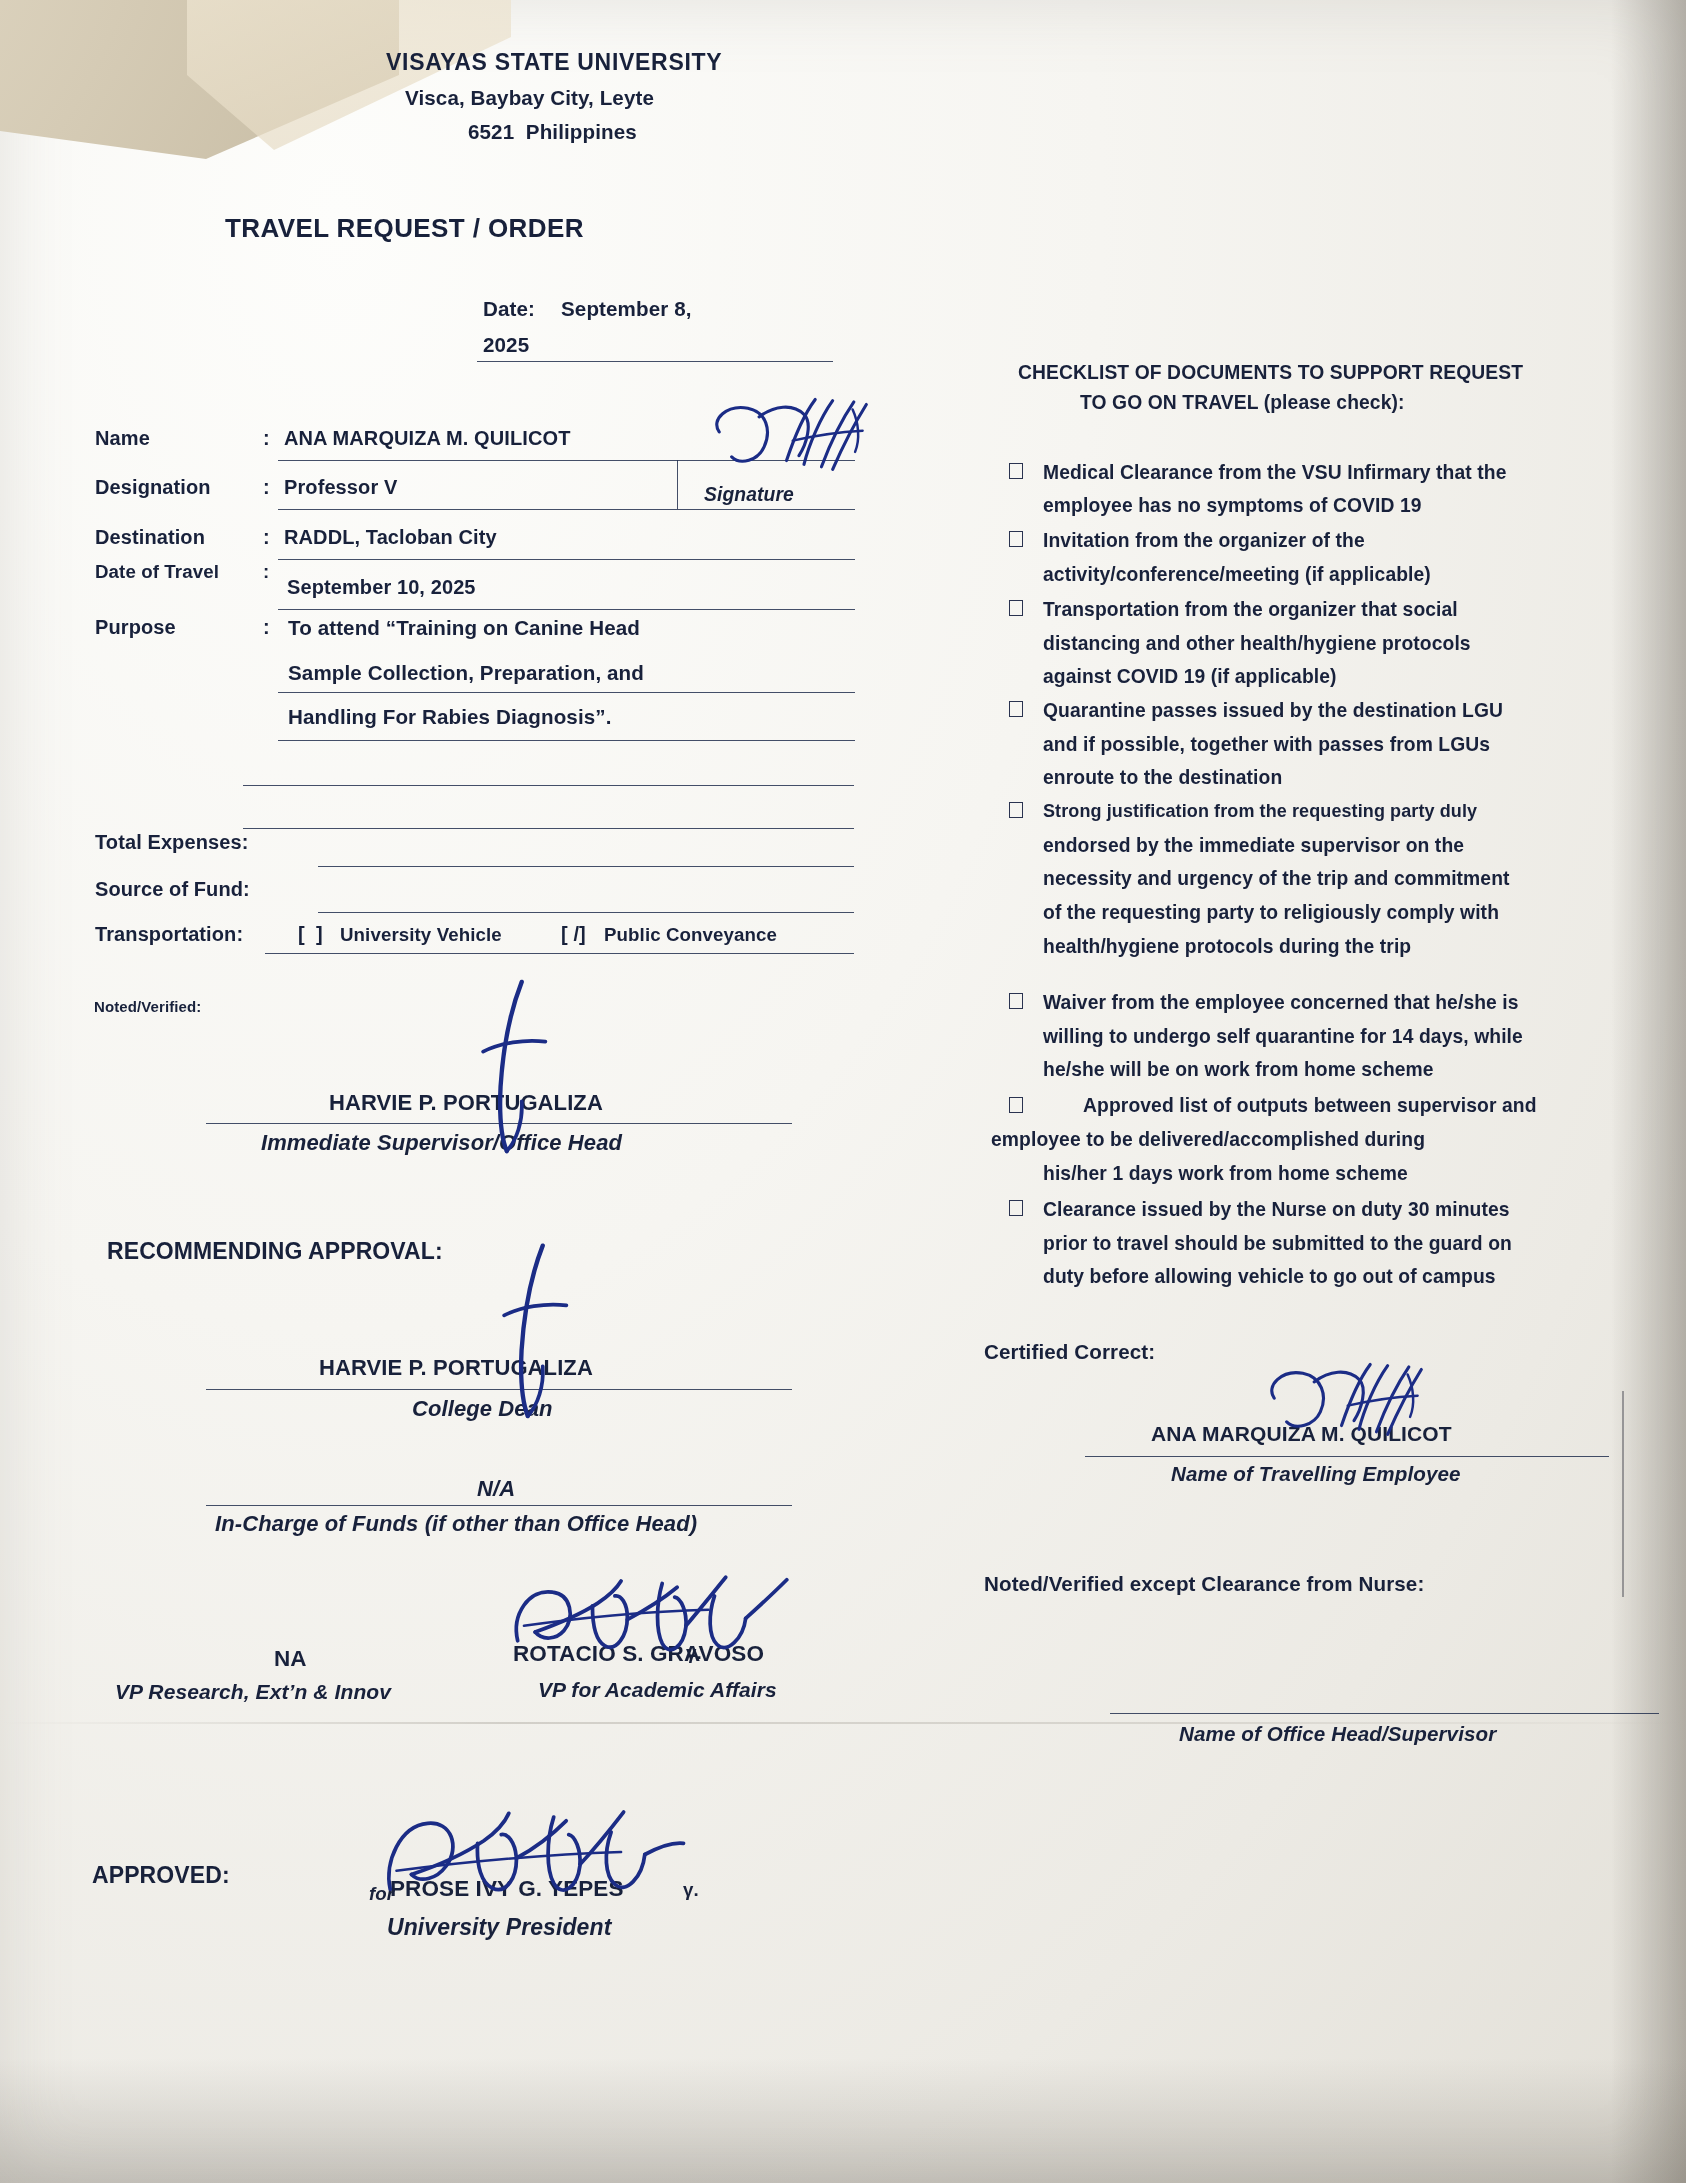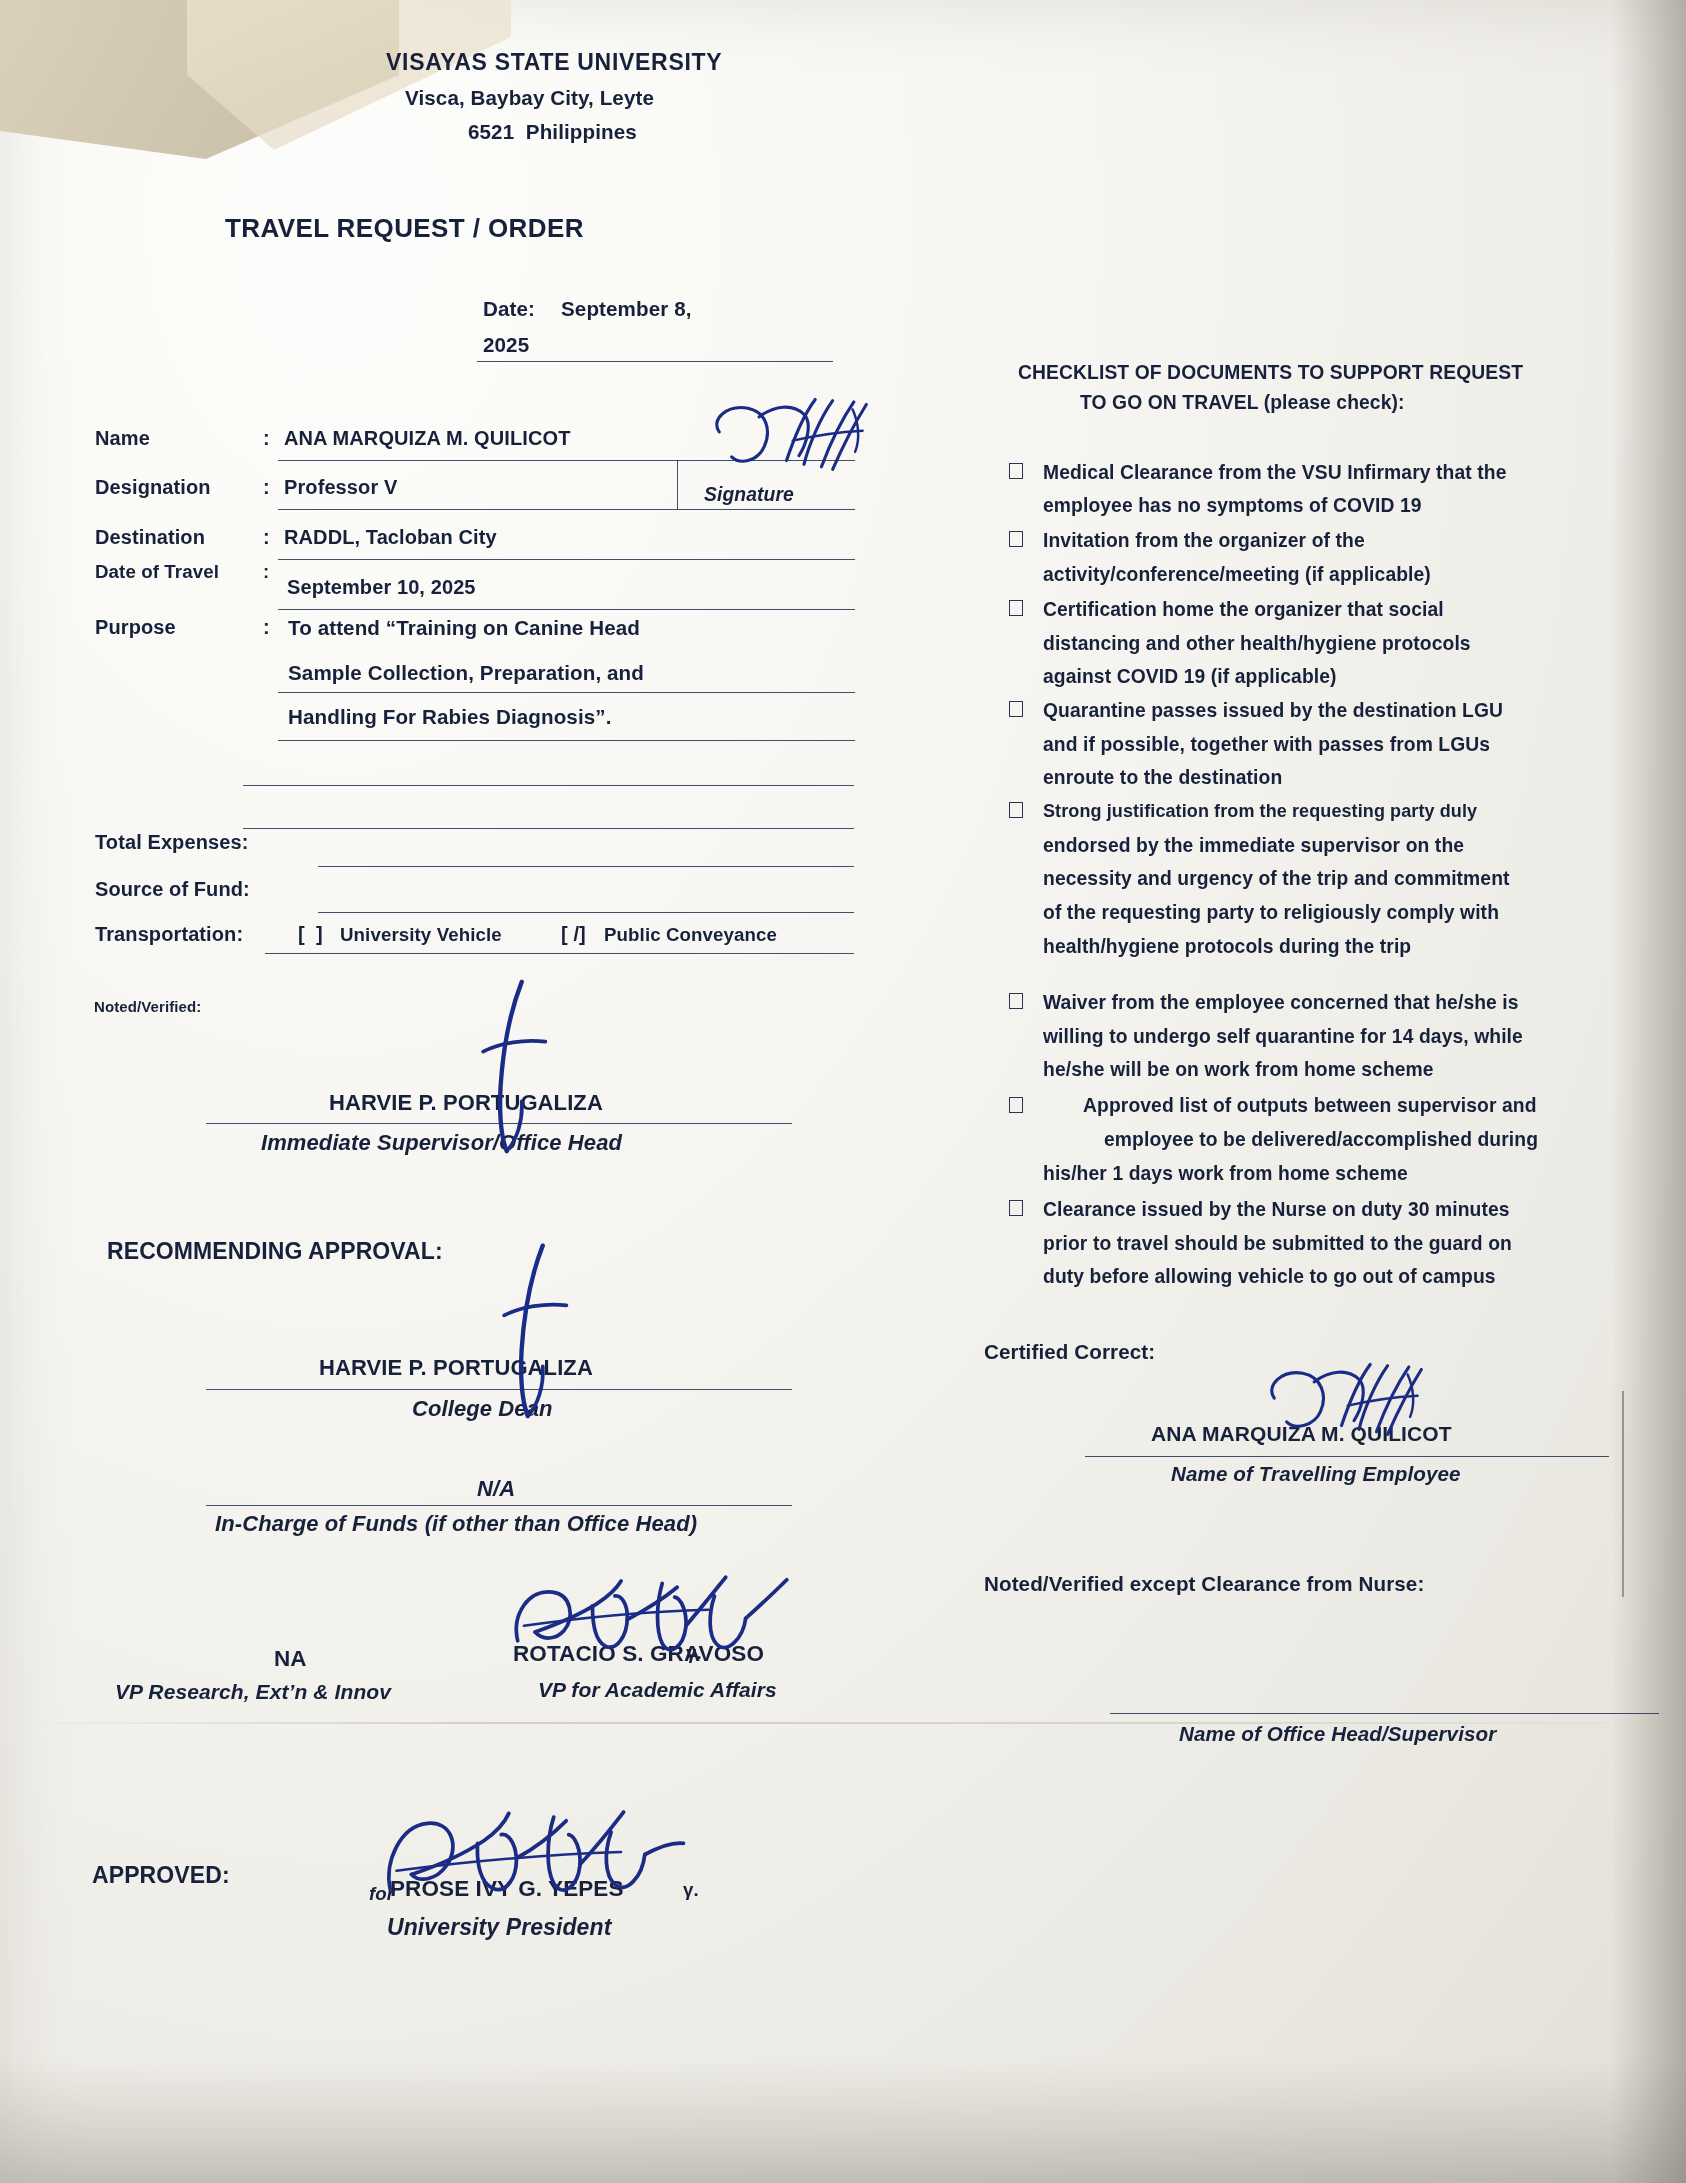--- a/index.html
+++ b/index.html
@@ -272,21 +272,21 @@
 
   <div class="cbx" style="left:1009px; top:463px;"></div>
   <div class="t" style="left:1043px; top:462px; font-size:19.3px;">Medical Clearance from the VSU Infirmary that the</div>
   <div class="t" style="left:1043px; top:495px; font-size:19.3px;">employee has no symptoms of COVID 19</div>
 
   <div class="cbx" style="left:1009px; top:531px;"></div>
   <div class="t" style="left:1043px; top:530px; font-size:19.3px;">Invitation from the organizer of the</div>
   <div class="t" style="left:1043px; top:564px; font-size:19.3px;">activity/conference/meeting (if applicable)</div>
 
   <div class="cbx" style="left:1009px; top:600px;"></div>
-  <div class="t" style="left:1043px; top:599px; font-size:19.3px;">Certification home the organizer that social</div>
+  <div class="t" style="left:1043px; top:599px; font-size:19.3px;">Transportation from the organizer that social</div>
   <div class="t" style="left:1043px; top:633px; font-size:19.3px;">distancing and other health/hygiene protocols</div>
   <div class="t" style="left:1043px; top:666px; font-size:19.3px;">against COVID 19 (if applicable)</div>
 
   <div class="cbx" style="left:1009px; top:701px;"></div>
   <div class="t" style="left:1043px; top:700px; font-size:19.3px;">Quarantine passes issued by the destination LGU</div>
   <div class="t" style="left:1043px; top:734px; font-size:19.3px;">and if possible, together with passes from LGUs</div>
   <div class="t" style="left:1043px; top:767px; font-size:19.3px;">enroute to the destination</div>
 
   <div class="cbx" style="left:1009px; top:802px;"></div>
   <div class="t" style="left:1043px; top:801px; font-size:18px;">Strong justification from the requesting party duly</div>
@@ -295,21 +295,21 @@
   <div class="t" style="left:1043px; top:902px; font-size:19.3px;">of the requesting party to religiously comply with</div>
   <div class="t" style="left:1043px; top:936px; font-size:19.3px;">health/hygiene protocols during the trip</div>
 
   <div class="cbx" style="left:1009px; top:993px;"></div>
   <div class="t" style="left:1043px; top:992px; font-size:19.3px;">Waiver from the employee concerned that he/she is</div>
   <div class="t" style="left:1043px; top:1026px; font-size:19.3px;">willing to undergo self quarantine for 14 days, while</div>
   <div class="t" style="left:1043px; top:1059px; font-size:19.3px;">he/she will be on work from home scheme</div>
 
   <div class="cbx" style="left:1009px; top:1097px;"></div>
   <div class="t" style="left:1043px; top:1095px; font-size:19.3px;margin-left:40px;">Approved list of outputs between supervisor and</div>
-  <div class="t" style="left:1104px; top:1129px; font-size:19.3px;">employee to be delivered/accomplished during</div>
+  <div class="t" style="left:991px; top:1129px; font-size:19.3px;">employee to be delivered/accomplished during</div>
   <div class="t" style="left:1043px; top:1163px; font-size:19.3px;">his/her 1 days work from home scheme</div>
 
   <div class="cbx" style="left:1009px; top:1200px;"></div>
   <div class="t" style="left:1043px; top:1199px; font-size:19.3px;">Clearance issued by the Nurse on duty 30 minutes</div>
   <div class="t" style="left:1043px; top:1233px; font-size:19.3px;">prior to travel should be submitted to the guard on</div>
   <div class="t" style="left:1043px; top:1266px; font-size:19.3px;">duty before allowing vehicle to go out of campus</div>
 
   <div class="t" style="left:984px; top:1340px; font-size:20.6px;">Certified Correct:</div>
 
   <div class="t" style="left:1151px; top:1422px; font-size:21px;">ANA MARQUIZA M. QUILICOT</div>

